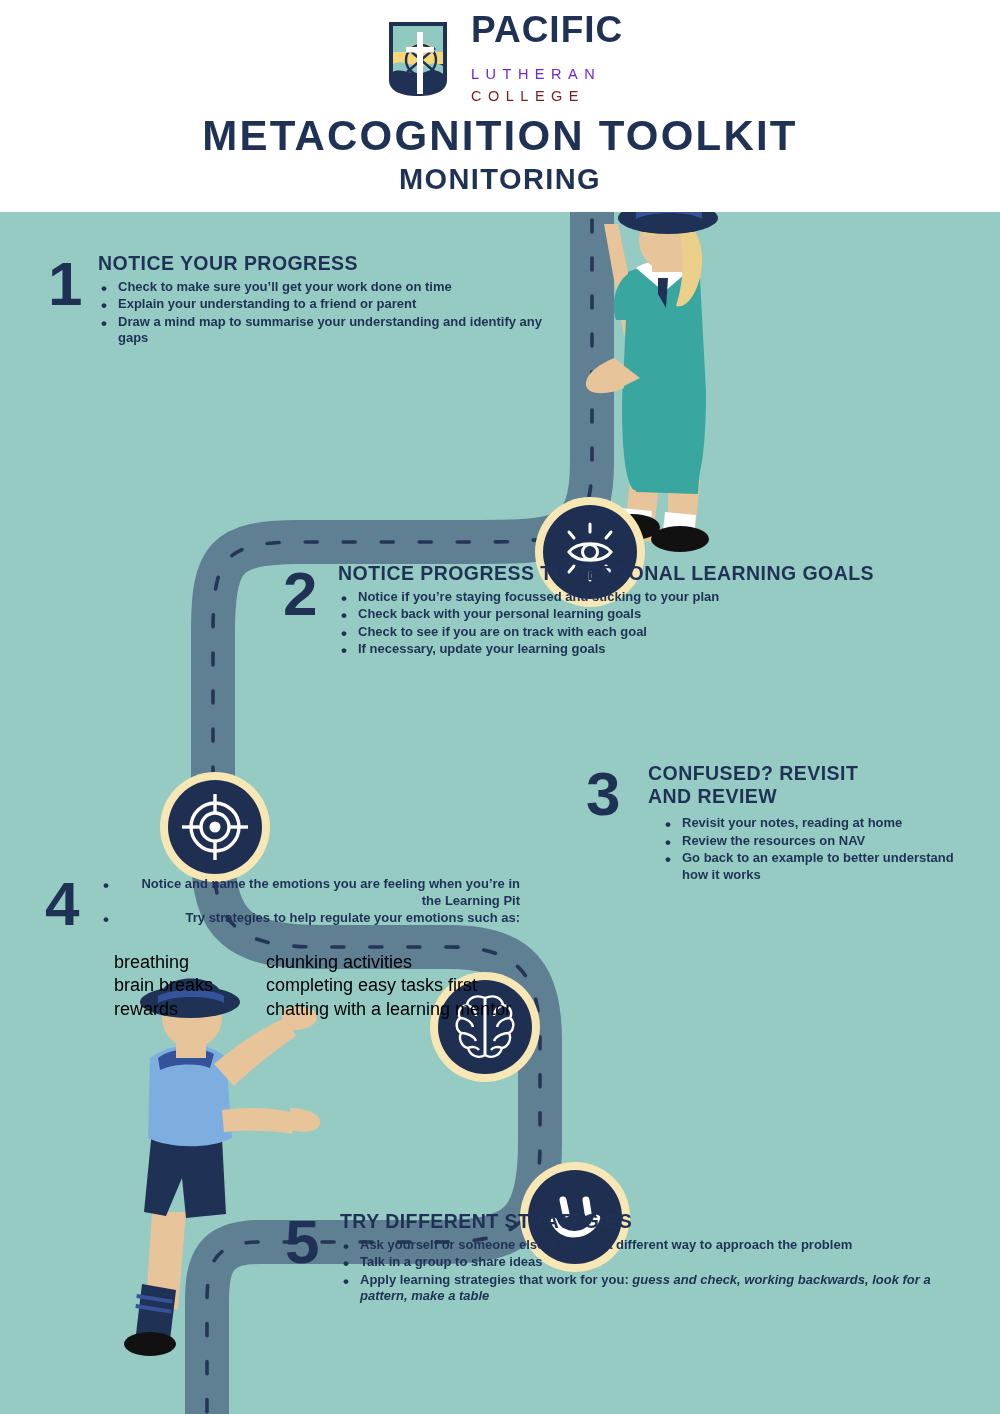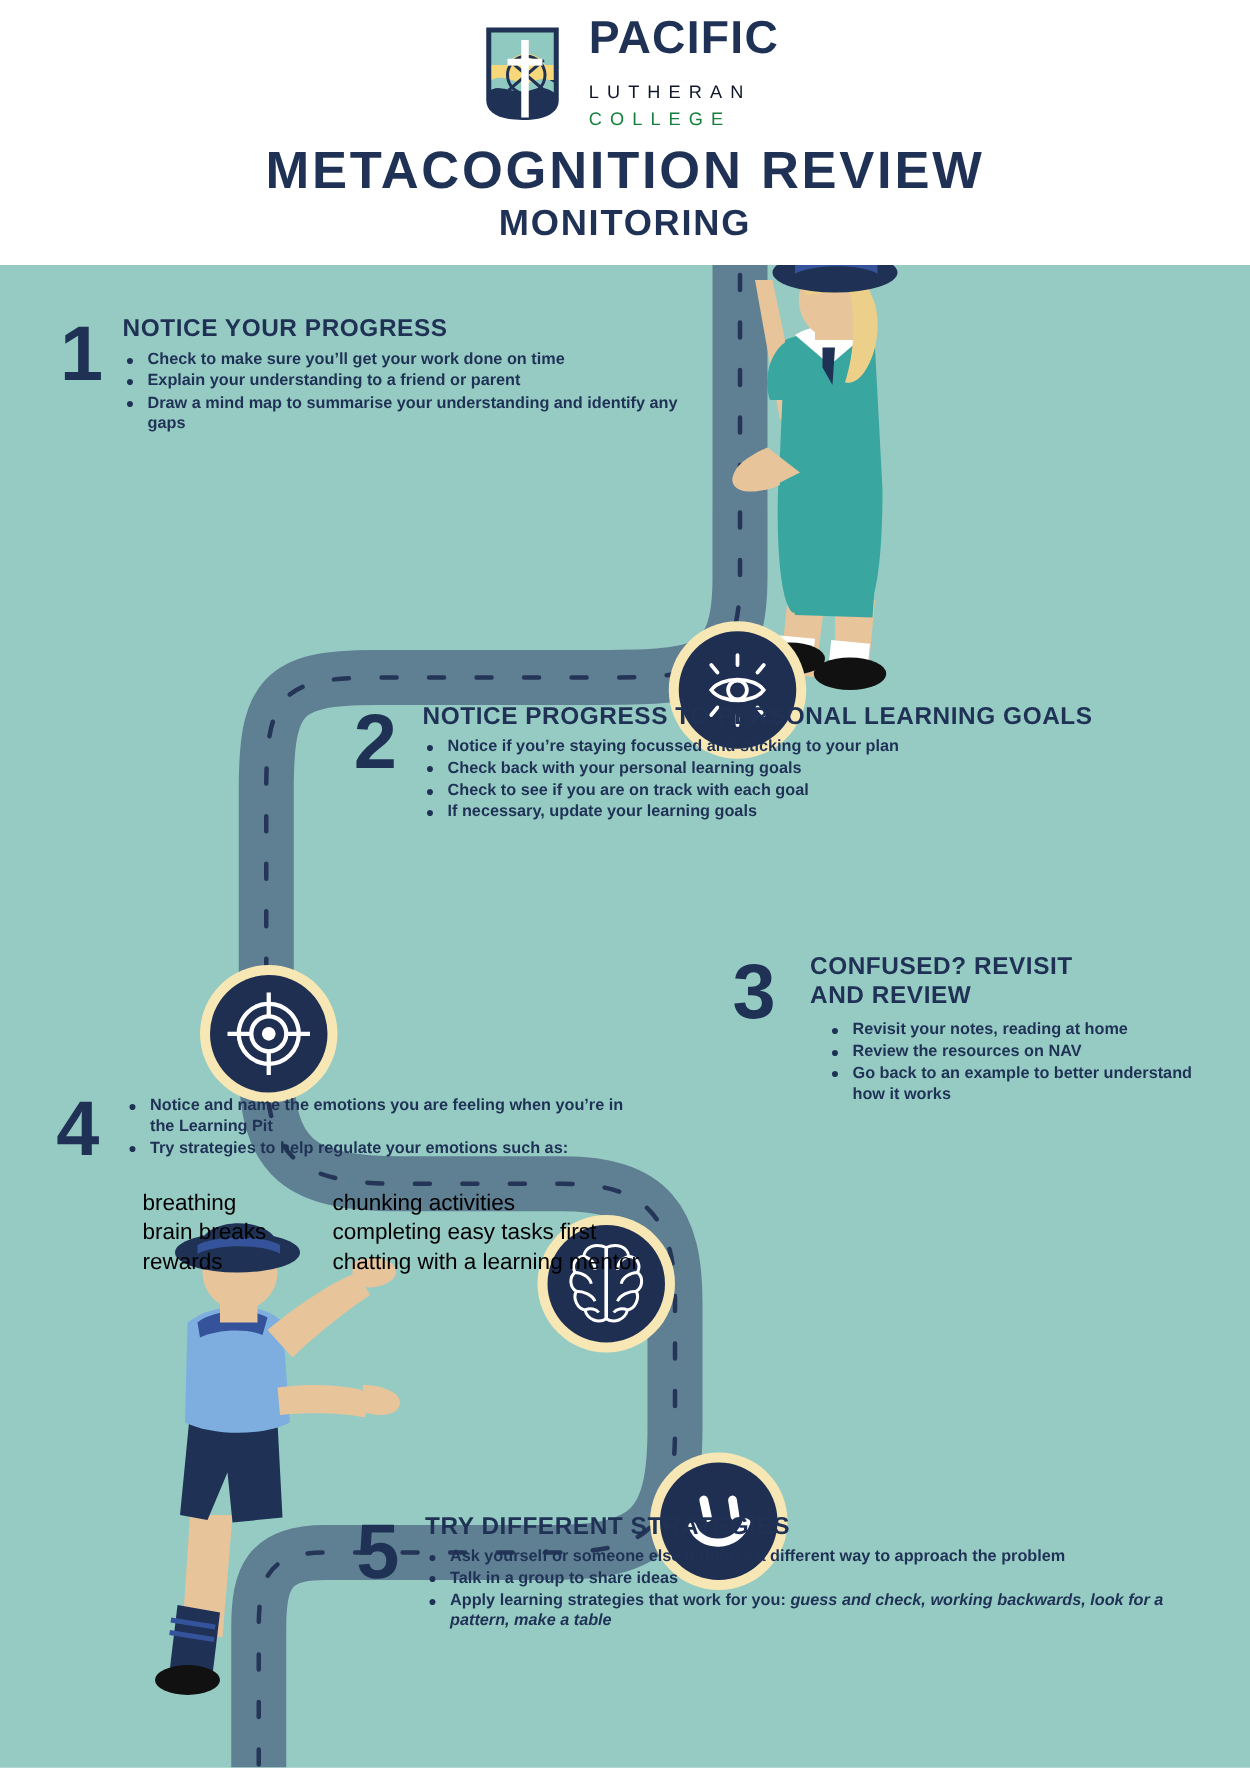--- a/index.html
+++ b/index.html
@@ -26,25 +26,25 @@
     align-items: center;
     gap: 14px;
   }
   #logo-mark { width: 72px; height: 78px; flex: none; }
   #logo-wordmark { display: flex; flex-direction: column; justify-content: center; }
   #logo-wordmark .w1 {
     font-size: 37px; font-weight: 700; color: #1f3255;
     letter-spacing: 1px; line-height: 1.0;
   }
   #logo-wordmark .w2 {
-    font-size: 14.5px; font-weight: 400; color: #0f172a;
+    font-size: 14.5px; font-weight: 400; color: #6d28d9;
     letter-spacing: 6.5px; line-height: 1.45; margin-top: 16px;
   }
   #logo-wordmark .w3 {
-    font-size: 14.5px; font-weight: 400; color: #15803d;
+    font-size: 14.5px; font-weight: 400; color: #7f1d1d;
     letter-spacing: 6.5px; line-height: 1.45;
   }
   #main-title {
     position: absolute; left: 0; top: 112px; width: 1000px;
     text-align: center;
     font-size: 42px; font-weight: 700; color: #1f3255;
     letter-spacing: 2.2px;
   }
   #sub-title {
     position: absolute; left: 0; top: 163px; width: 1000px;
@@ -133,21 +133,21 @@
       <rect x="32" y="12" width="6" height="62" fill="#ffffff"></rect>
       <rect x="21" y="27" width="28" height="5.5" fill="#ffffff"></rect>
     </svg>
     <div id="logo-wordmark">
       <div class="w1">PACIFIC</div>
       <div class="w2">LUTHERAN</div>
       <div class="w3">COLLEGE</div>
     </div>
   </div>
 
-  <div id="main-title">METACOGNITION REVIEW</div>
+  <div id="main-title">METACOGNITION TOOLKIT</div>
   <div id="sub-title">MONITORING</div>
 </div>
 
 <div id="canvas">
 
   <svg id="road-svg" viewBox="0 0 1000 1202">
     <defs>
       <path id="roadpath" d="M592 -30
            L592 250
            C592 330 560 330 470 330
@@ -343,21 +343,21 @@
           <li>Review the resources on NAV</li>
           <li>Go back to an example to better understand how it works</li>
         </ul>
       </div>
     </div>
   </div>
 
   <div class="step" style="left:45px; top:660px; width:520px;">
     <div class="step-num" style="left:0; top:4px;">4</div>
     <div style="margin-left:55px;">
-      <div class="step-body" style="max-width:420px;">
+      <div class="step-body" style="max-width:420px;text-align:right;">
         <ul>
           <li>Notice and name the emotions you are feeling when you’re in the Learning Pit</li>
           <li>Try strategies to help regulate your emotions such as:</li>
         </ul>
       </div>
       <div class="sub-cols">
         <ul style="list-style:none; width:130px;">
           <li>breathing</li>
           <li>brain breaks</li>
           <li>rewards</li>

